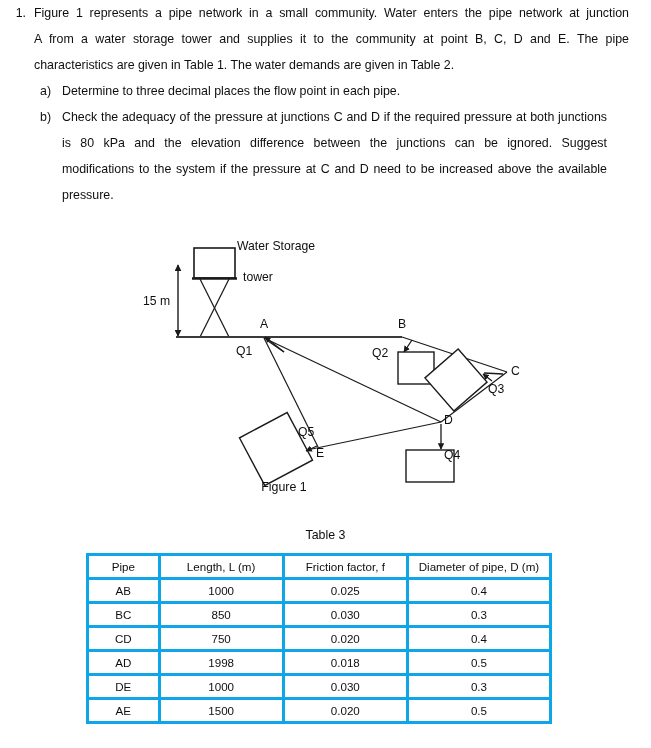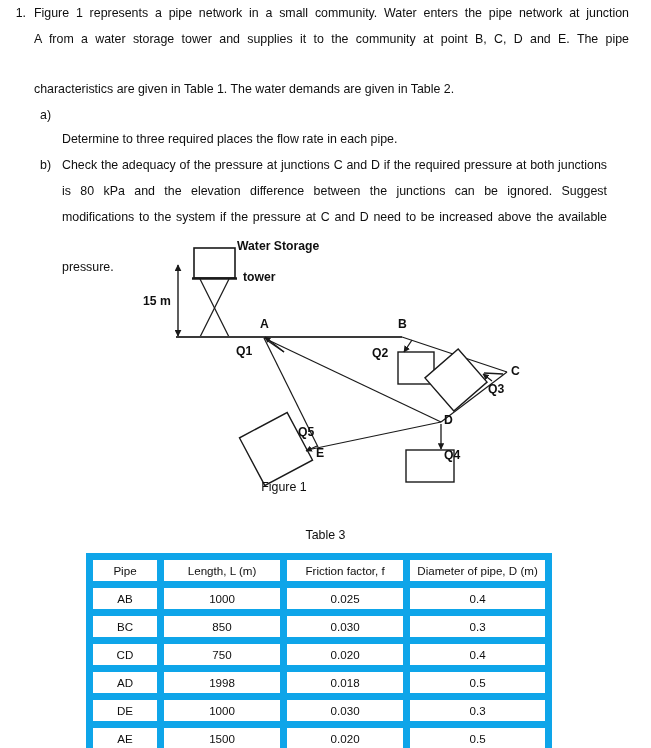--- a/index.html
+++ b/index.html
@@ -47,21 +47,20 @@
     white-space: nowrap;
   }
   .q-line.just {
     white-space: normal;
     text-align: justify;
     text-align-last: justify;
   }
   .q-line.last {
     white-space: normal;
     text-align: right;
-    margin-top: 24px;
   }
 
   .sub-row {
     display: flex;
     align-items: flex-start;
   }
   .sub-label {
     width: 28px;
     flex: 0 0 28px;
     font-size: 12.4px;
@@ -74,21 +73,20 @@
     padding-right: 22px;
   }
 
   
   .figure-wrap {
     position: absolute;
     left: 0;
     top: 228px;
     width: 539px;
     height: 285px;
-    font-weight: bold;
   }
   .figure-caption {
     position: absolute;
     left: 0;
     top: 480px;
     width: 568px;
     text-align: center;
     font-size: 12.4px;
   }
   .fig-label {
@@ -110,21 +108,21 @@
   table.t1 {
     position: absolute;
     left: 86px;
     top: 553px;
     width: 466px;
     border-collapse: collapse;
     font-size: 11.6px;
   }
   table.t1 th,
   table.t1 td {
-    border: 7px solid #0ea5e9;
+    border: 3px solid #0ea5e9;
     text-align: center;
     padding: 2px 0 3px 0;
     height: 16px;
     font-weight: normal;
   }
   table.t1 th {
     font-weight: normal;
   }
   col.c1 { width: 72px; }
   col.c2 { width: 125px; }
@@ -144,21 +142,21 @@
       <div class="q-line last">characteristics are given in Table 1. The water demands are given in Table 2.</div>
     </div>
   </div>
 
   <div class="q-row">
     <div class="q-num"></div>
     <div class="q-body">
       <div class="sub-row">
         <div class="sub-label">a)</div>
         <div class="sub-body">
-          <div class="q-line last">Determine to three required places the flow rate in each pipe.</div>
+          <div class="q-line last">Determine to three decimal places the flow point in each pipe.</div>
         </div>
       </div>
     </div>
   </div>
 
   <div class="q-row">
     <div class="q-num"></div>
     <div class="q-body">
       <div class="sub-row">
         <div class="sub-label">b)</div>

